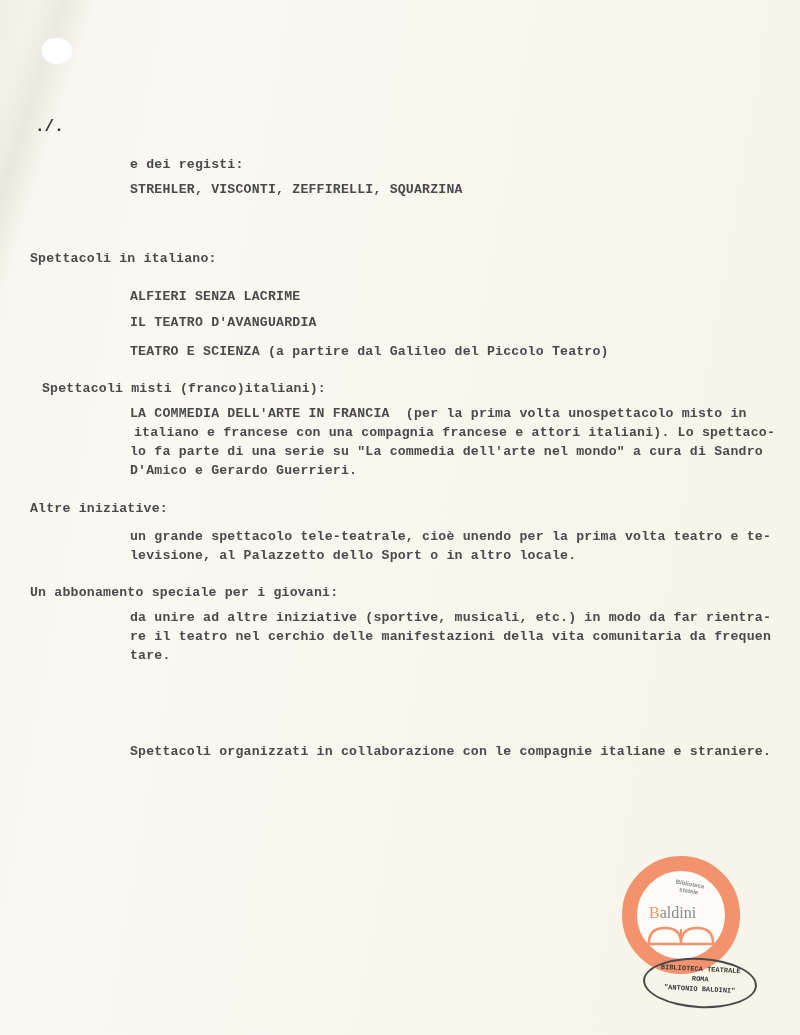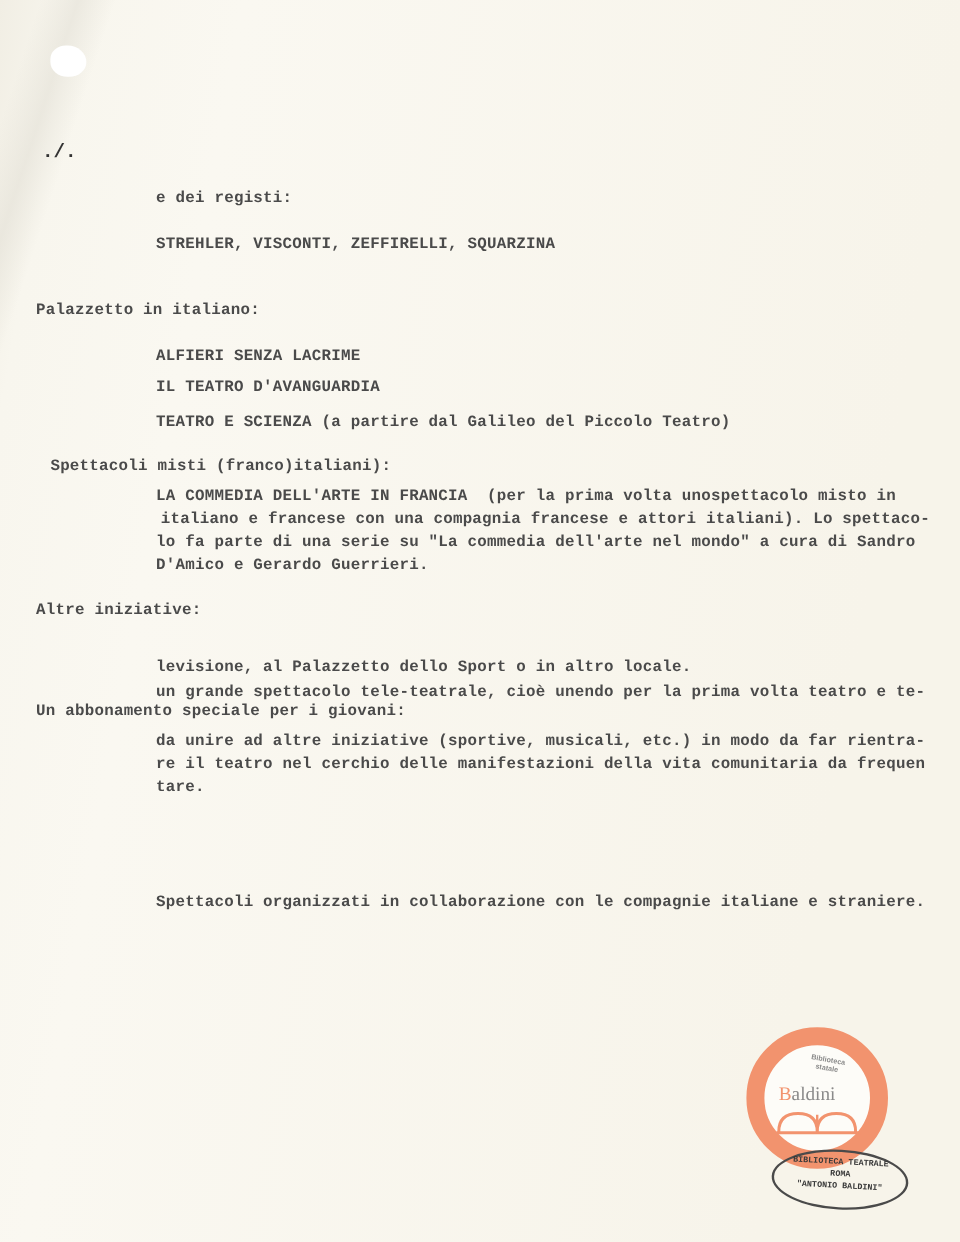--- a/index.html
+++ b/index.html
@@ -47,32 +47,32 @@
 <body>
 
 <div class="page">
   <div class="fold"></div>
   <div class="hole"></div>
 
   <div class="cont">./.</div>
 
   <div id="lines">
       <div class="t" style="left: 130px; top: 156px; text-align: center;">e dei registi:</div>
-      <div class="t" style="left: 130px; top: 195px;">STREHLER, VISCONTI, ZEFFIRELLI, SQUARZINA</div>
-      <div class="t" style="left: 30px; top: 250px;">Palazzetto in italiano:</div>
+      <div class="t" style="left: 130px; top: 181px;">STREHLER, VISCONTI, ZEFFIRELLI, SQUARZINA</div>
+      <div class="t" style="left: 30px; top: 250px;">Spettacoli in italiano:</div>
       <div class="t" style="left: 130px; top: 288px;">ALFIERI SENZA LACRIME</div>
       <div class="t" style="left: 130px; top: 314px; font-family: Liberation Mono, monospace;">IL TEATRO D'AVANGUARDIA</div>
       <div class="t" style="left: 130px; top: 343px;">TEATRO E SCIENZA (a partire dal Galileo del Piccolo Teatro)</div>
       <div class="t" style="left: 42px; top: 380px;">Spettacoli misti (franco)italiani):</div>
       <div class="t" style="left: 130px; top: 405px;">LA COMMEDIA DELL'ARTE IN FRANCIA  (per la prima volta unospettacolo misto in</div>
       <div class="t" style="left: 134px; top: 424px;">italiano e francese con una compagnia francese e attori italiani). Lo spettaco-</div>
       <div class="t" style="left: 130px; top: 443px;">lo fa parte di una serie su "La commedia dell'arte nel mondo" a cura di Sandro</div>
       <div class="t" style="left: 130px; top: 462px;">D'Amico e Gerardo Guerrieri.</div>
       <div class="t" style="left: 30px; top: 500px;">Altre iniziative:</div>
-      <div class="t" style="left: 130px; top: 528px; margin-top: 40px;">un grande spettacolo tele-teatrale, cioè unendo per la prima volta teatro e te-</div>
+      <div class="t" style="left: 130px; top: 528px;">un grande spettacolo tele-teatrale, cioè unendo per la prima volta teatro e te-</div>
       <div class="t" style="left: 130px; top: 547px;">levisione, al Palazzetto dello Sport o in altro locale.</div>
       <div class="t" style="left: 30px; top: 584px; text-align: right;">Un abbonamento speciale per i giovani:</div>
       <div class="t" style="left: 130px; top: 609px;">da unire ad altre iniziative (sportive, musicali, etc.) in modo da far rientra-</div>
       <div class="t" style="left: 130px; top: 628px;">re il teatro nel cerchio delle manifestazioni della vita comunitaria da frequen</div>
       <div class="t" style="left: 130px; top: 647px;">tare.</div>
       <div class="t" style="left: 130px; top: 743px;">Spettacoli organizzati in collaborazione con le compagnie italiane e straniere.</div>
     </div>
 
 
   <div class="logo">

